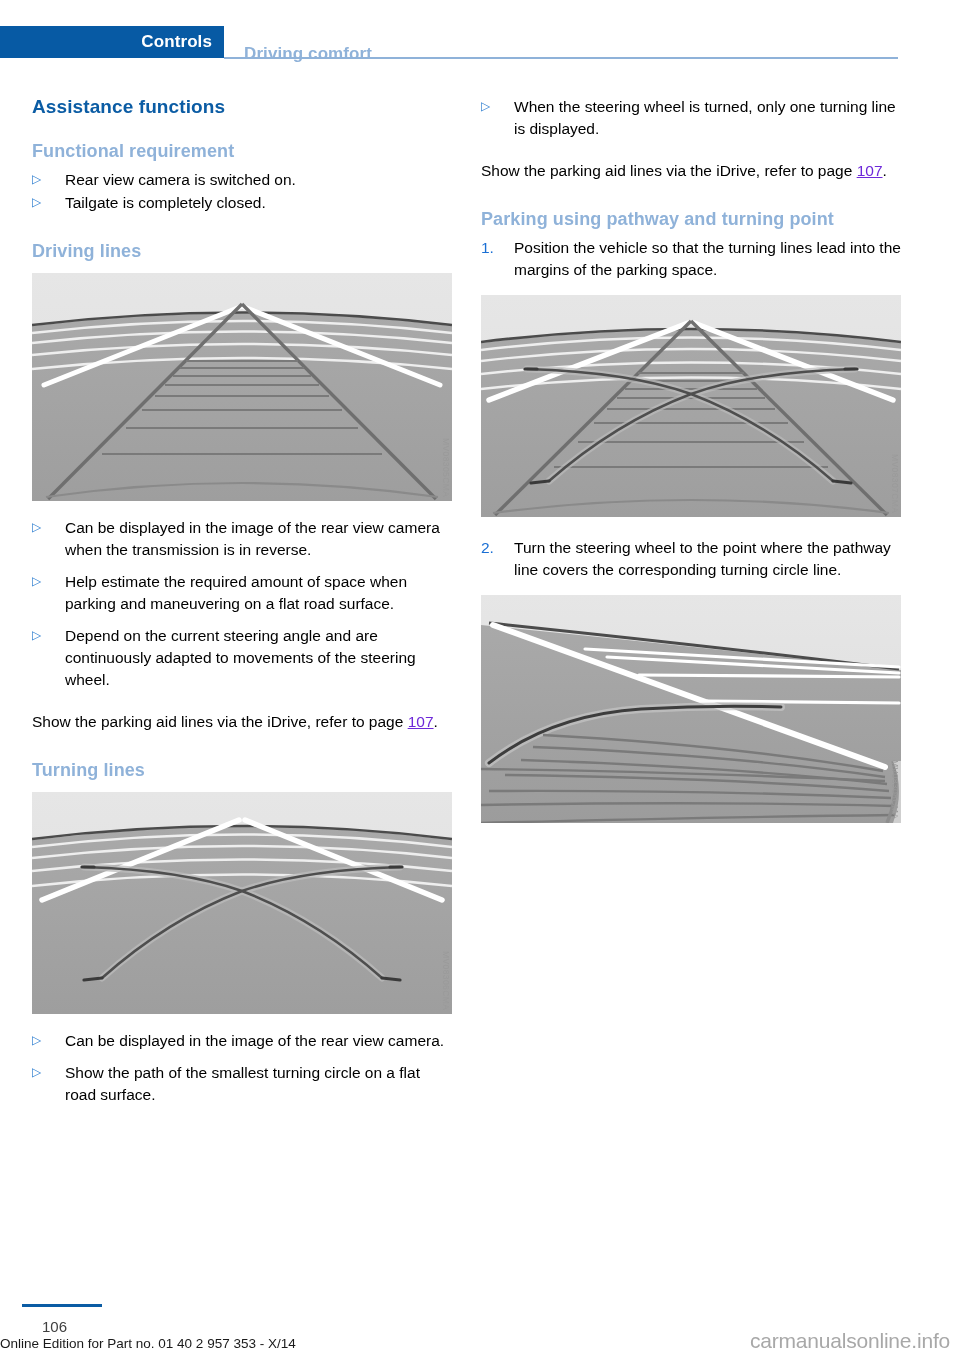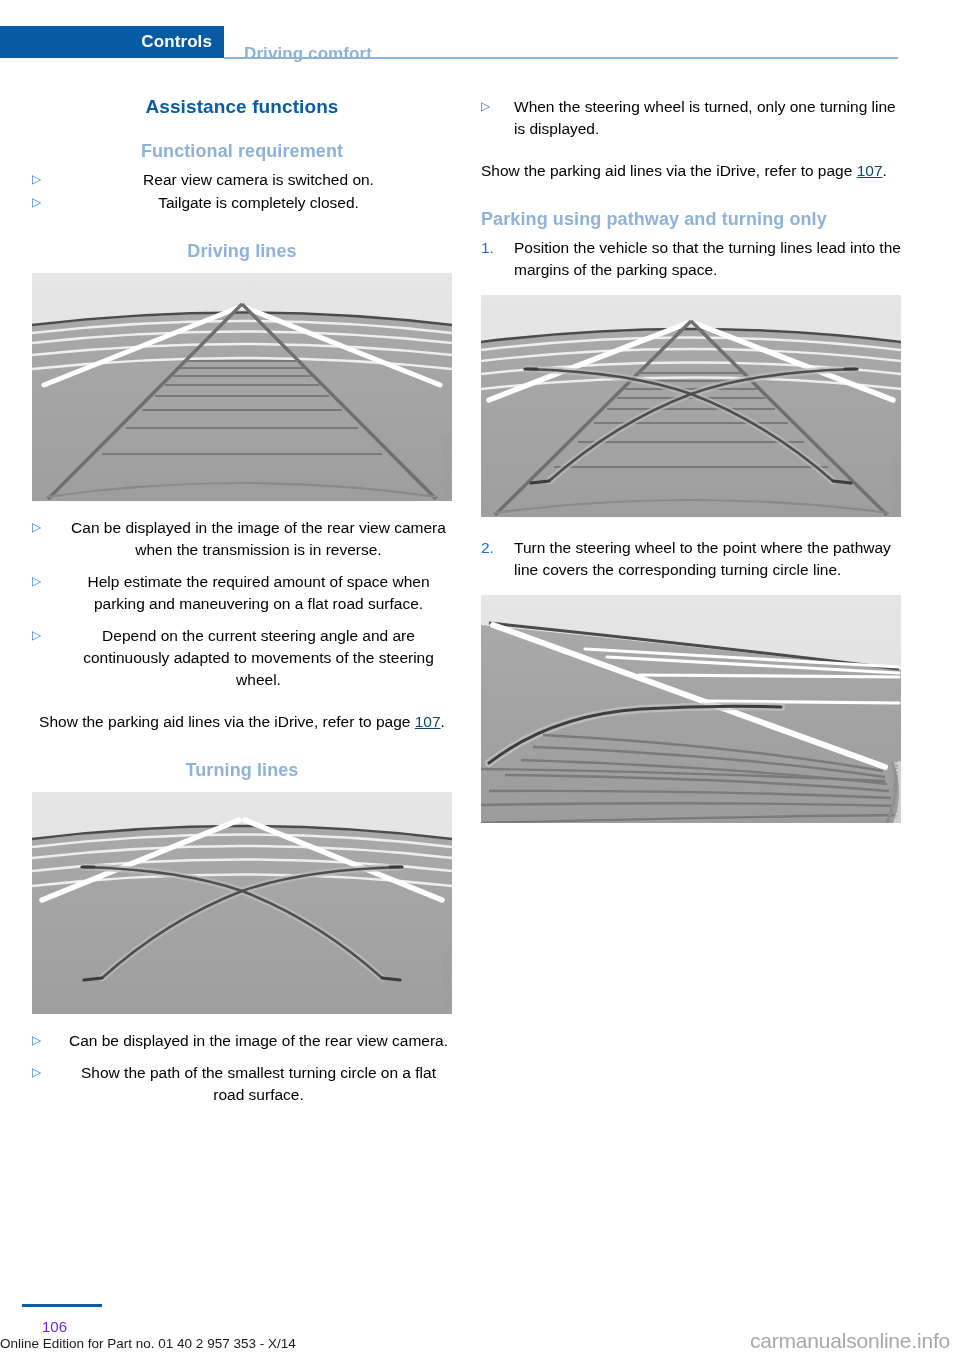--- a/index.html
+++ b/index.html
@@ -61,21 +61,21 @@
     height: 2px;
     background: #8fb2d9;
   }
 
   
   .col {
     position: absolute;
     top: 96px;
     width: 420px;
   }
-  .col-left  { left: 32px; text-align: center; }
+  .col-left  { left: 32px; }
   .col-right { left: 481px; }
 
   h1.section-title {
     font-size: 19px;
     font-weight: bold;
     color: #0b5ca4;
     margin: 0 0 22px 0;
     letter-spacing: 0.1px;
   }
   h2.sub-title {
@@ -90,21 +90,21 @@
 
   p.para {
     font-size: 15.5px;
     line-height: 1.42;
     margin: 0 0 0 0;
     color: #000;
   }
   p.para.gap-top { margin-top: 20px; }
 
   .link {
-    color: #0c4a6e;
+    color: #6d28d9;
   }
 
   
   ul.bullets, ol.steps {
     list-style: none;
     margin: 0;
     padding: 0;
   }
   ul.bullets li, ol.steps li {
     position: relative;
@@ -160,21 +160,21 @@
     top: 1304px;
     width: 80px;
     height: 3px;
     background: #0b5ca4;
   }
   .footer-pageno {
     position: absolute;
     left: 42px;
     top: 1318px;
     font-size: 15px;
-    color: #6d28d9;
+    color: #404040;
   }
   .footer-edition {
     position: absolute;
     left: 0;
     top: 1336px;
     width: 960px;
     font-size: 13.5px;
     color: #1a1a1a;
   }
   .watermark {
@@ -345,21 +345,21 @@
     <li>
       <span class="marker">▷</span>
       <span>When the steering wheel is turned, only one turning line is displayed.</span>
     </li>
   </ul>
 
   <p class="para gap-top">
     <span>Show the parking aid lines via the iDrive, refer to page </span><a class="link" href="#">107</a><span>.</span>
   </p>
 
-  <h2 class="sub-title spaced-top">Parking using pathway and turning only</h2>
+  <h2 class="sub-title spaced-top">Parking using pathway and turning point</h2>
 
   <ol class="steps">
     <li>
       <span class="marker">1.</span>
       <span>Position the vehicle so that the turning lines lead into the margins of the parking space.</span>
     </li>
   </ol>
 
   <div class="figure" style="height:222px;margin-top:14px;">
     <svg viewBox="0 0 420 222" preserveAspectRatio="none">

